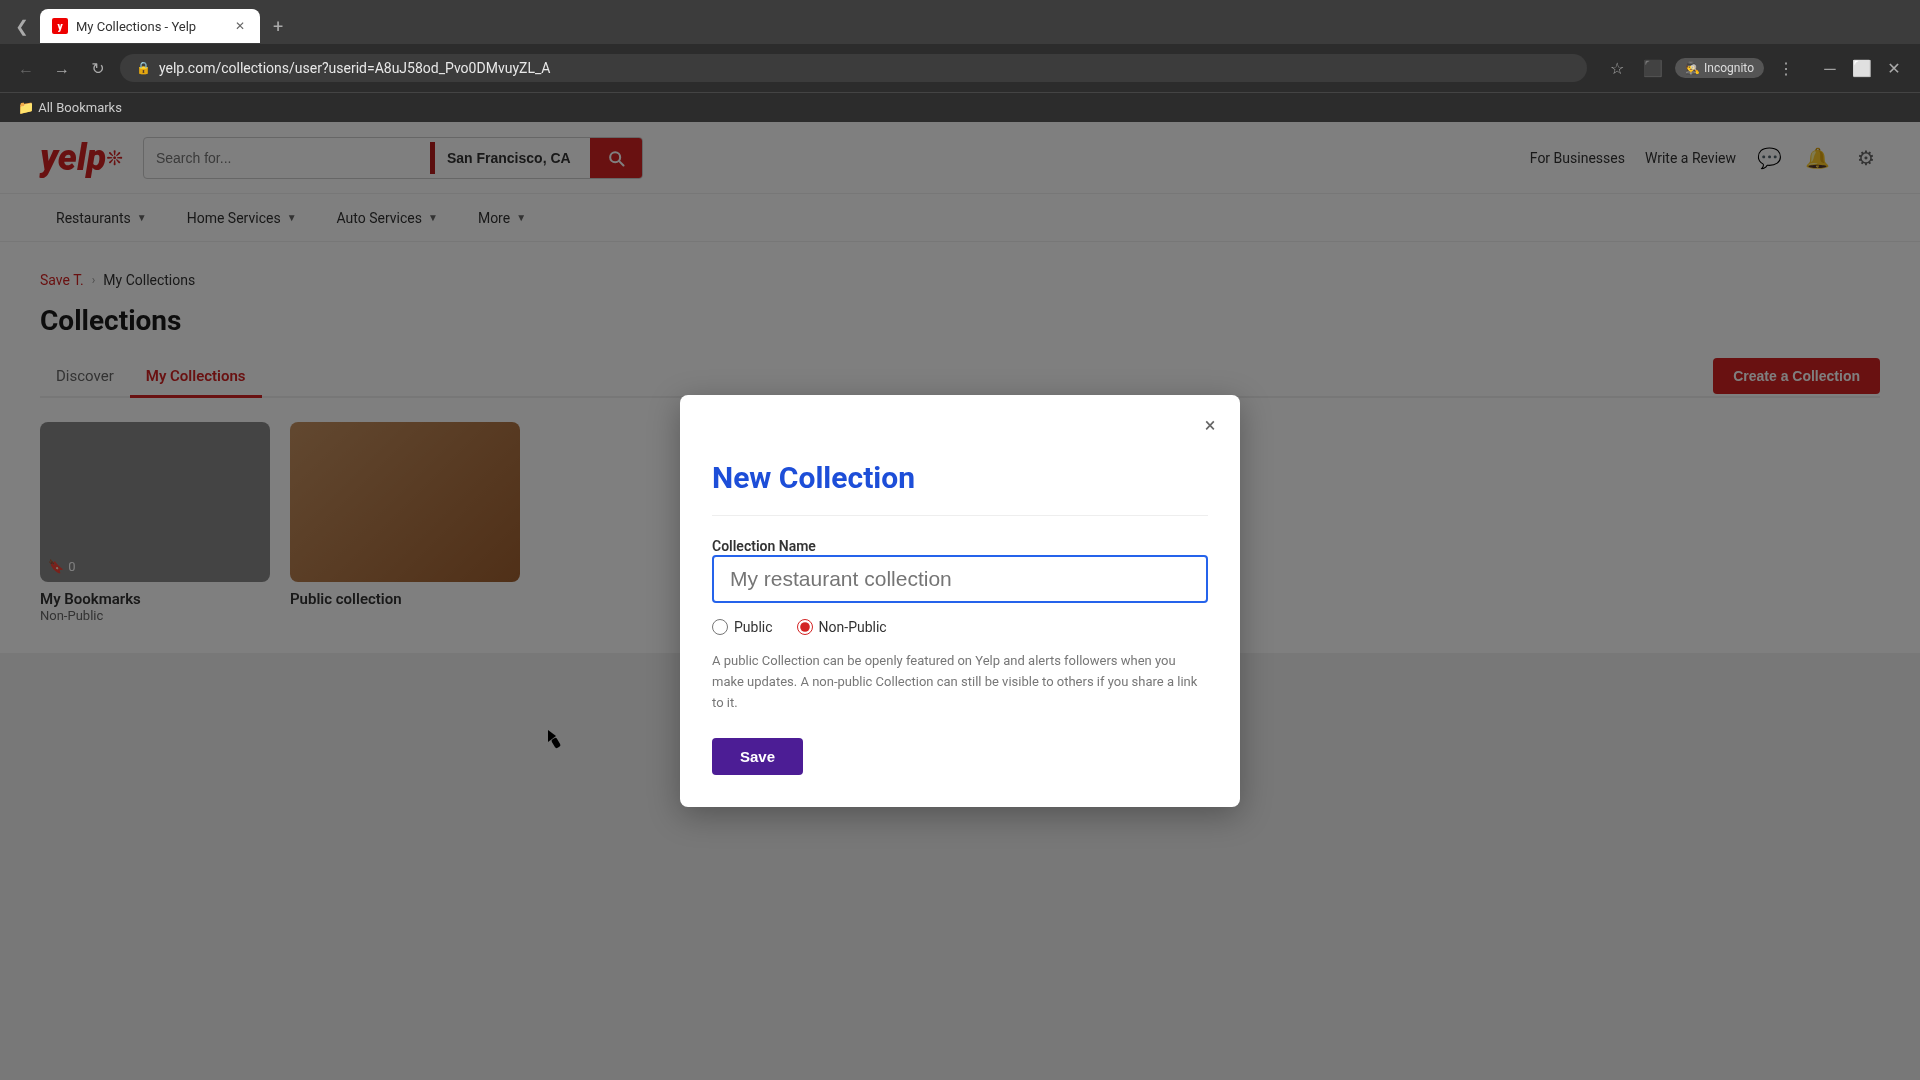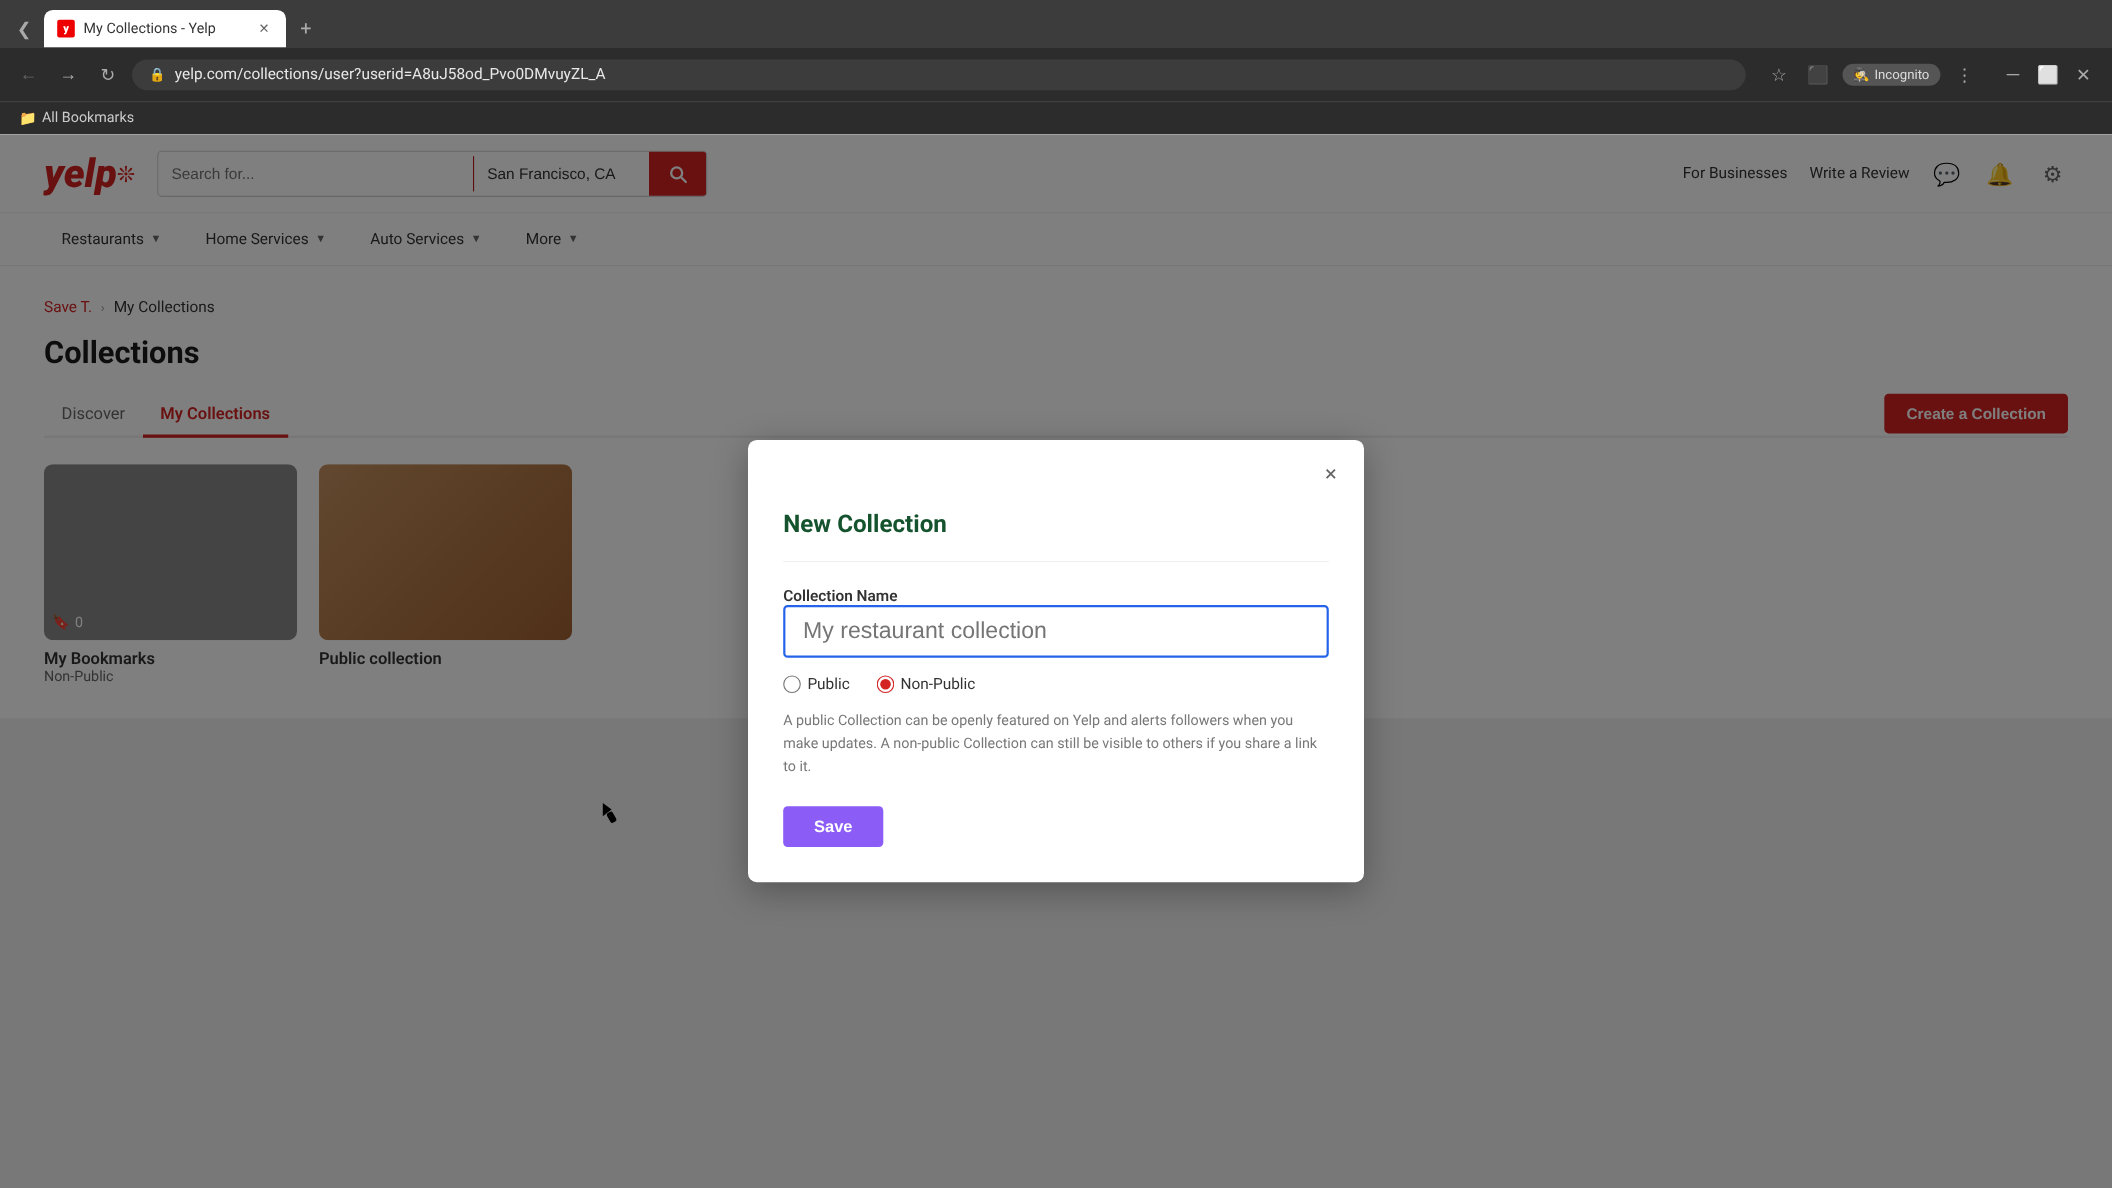--- a/index.html
+++ b/index.html
@@ -30,21 +30,21 @@
     
     .page-content { background: #f0f0f0; height: calc(1080px - 122px); overflow: hidden; position: relative; }
 
     
     .yelp-header { background: #fff; padding: 0 40px; display: flex; align-items: center; height: 72px; gap: 20px; border-bottom: 1px solid #eee; }
     .yelp-logo { display: flex; align-items: center; text-align: center; }
     .yelp-logo-text { font-size: 36px; font-weight: 900; color: #d32323; font-style: italic; }
     .yelp-logo-burst { color: #d32323; font-size: 20px; }
     .yelp-search-bar { flex: 1; display: flex; align-items: center; border: 1px solid #ccc; border-radius: 4px; overflow: hidden; height: 42px; max-width: 500px; }
     .yelp-search-input { flex: 1; padding: 8px 12px; font-size: 14px; border: none; outline: none; color: #999; }
-    .yelp-location-input { padding: 8px 12px; font-size: 14px; border: none; border-left: 1px solid #b91c1c; outline: none; color: #333; width: 160px; }
+    .yelp-location-input { padding: 8px 12px; font-size: 14px; border: none; border-left: 5px solid #b91c1c; outline: none; color: #333; width: 160px; font-weight: bold; }
     .yelp-search-btn { background: #d32323; border: none; padding: 0 16px; height: 42px; cursor: pointer; display: flex; align-items: center; justify-content: center; }
     .yelp-search-btn svg { width: 20px; height: 20px; fill: white; }
     .yelp-header-right { display: flex; align-items: center; gap: 20px; margin-left: auto; }
     .yelp-header-link { font-size: 14px; color: #333; text-decoration: none; cursor: pointer; white-space: nowrap; }
     .yelp-header-icon { width: 28px; height: 28px; display: flex; align-items: center; justify-content: center; cursor: pointer; color: #666; font-size: 20px; }
 
     
     .yelp-nav { background: #fff; padding: 0 40px; display: flex; align-items: center; gap: 8px; height: 48px; border-bottom: 1px solid #eee; }
     .yelp-nav-item { padding: 12px 16px; font-size: 14px; color: #333; cursor: pointer; display: flex; align-items: center; gap: 6px; white-space: nowrap; }
     .yelp-nav-chevron { font-size: 10px; color: #666; }
@@ -69,29 +69,29 @@
     .collection-card-subtitle { font-size: 13px; color: #666; }
     .bookmark-placeholder { width: 100%; height: 100%; background: #888; display: flex; align-items: flex-end; padding: 8px; }
     .bookmark-icon-wrap { display: flex; align-items: center; gap: 4px; color: white; font-size: 13px; }
 
     
     .modal-overlay { position: absolute; top: 0; left: 0; right: 0; bottom: 0; background: rgba(0,0,0,0.5); display: flex; align-items: center; justify-content: center; z-index: 100; }
 
     
     .modal { background: #fff; border-radius: 8px; width: 560px; padding: 32px; position: relative; box-shadow: 0 8px 32px rgba(0,0,0,0.3); }
     .modal-close { position: absolute; top: 16px; right: 16px; width: 28px; height: 28px; display: flex; align-items: center; justify-content: center; cursor: pointer; font-size: 20px; color: #666; border-radius: 50%; }
-    .modal-title { font-size: 22px; font-weight: 700; color: #14532d; margin-bottom: 20px; margin-top: 33px; }
+    .modal-title { font-size: 30px; font-weight: 700; color: #1d4ed8; margin-bottom: 20px; margin-top: 33px; }
     .modal-divider { height: 1px; background: #eee; margin-bottom: 20px; }
     .modal-label { font-size: 14px; font-weight: 600; color: #333; margin-bottom: 24px; text-align: right; }
     .modal-input { width: 100%; border: 2px solid #2563eb; border-radius: 4px; padding: 10px 16px; font-size: 21px; outline: none; color: #000000; }
     .modal-radio-group { display: flex; align-items: center; gap: 24px; margin: 16px 0; }
     .radio-label { display: flex; align-items: center; gap: 6px; font-size: 14px; color: #333; cursor: pointer; }
     .radio-input { width: 16px; height: 16px; cursor: pointer; accent-color: #d32323; }
     .modal-description { font-size: 13px; color: #777; line-height: 1.6; margin-bottom: 24px; }
-    .modal-save-btn { background: #8b5cf6; color: white; border: none; padding: 10px 28px; border-radius: 4px; font-size: 15px; font-weight: 600; cursor: pointer; }
+    .modal-save-btn { background: #4c1d95; color: white; border: none; padding: 10px 28px; border-radius: 4px; font-size: 15px; font-weight: 600; cursor: pointer; }
 
     
     .burger-placeholder { width: 100%; height: 100%; background: #c49060; }
 
     
     .cursor { position: absolute; width: 16px; height: 16px; pointer-events: none; z-index: 999; }
     .cursor::before { content: ''; position: absolute; width: 0; height: 0; border-left: 8px solid black; border-top: 6px solid transparent; border-bottom: 6px solid transparent; }
     .cursor::after { content: ''; position: absolute; left: 5px; top: 8px; width: 6px; height: 10px; background: black; border-radius: 2px; transform: rotate(-30deg); }
   </style>
 </head>

